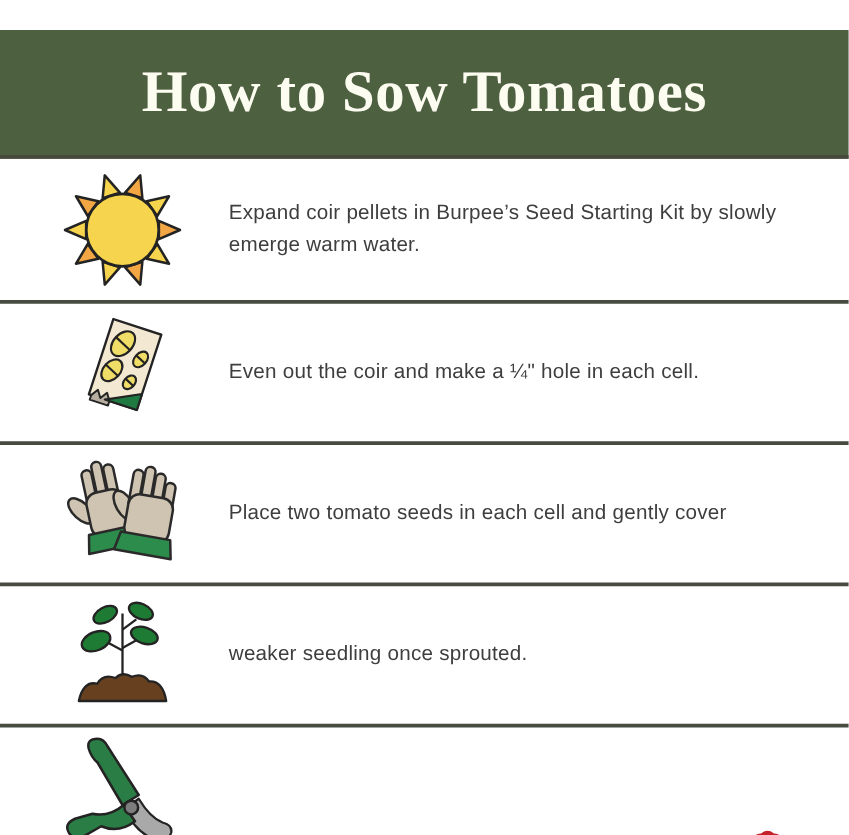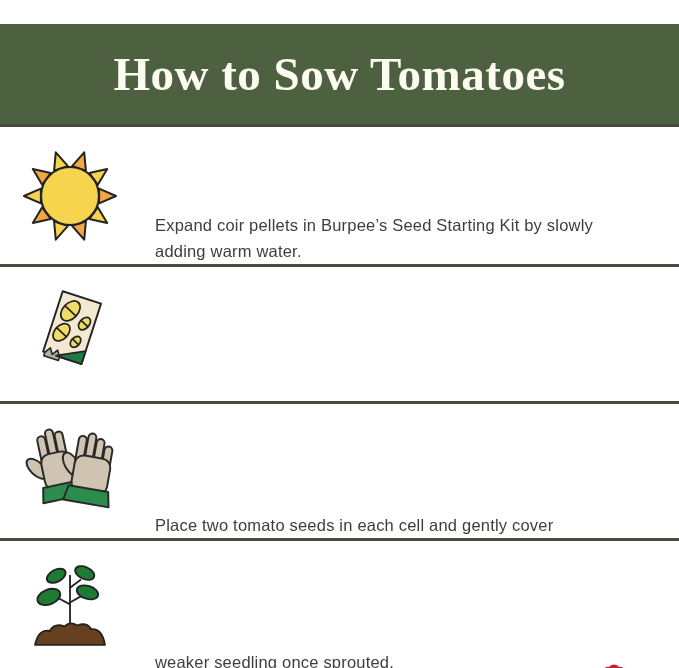--- a/index.html
+++ b/index.html
@@ -20,23 +20,24 @@
   }
   .title {
     font-family:"Liberation Serif", serif;
     font-weight:bold;
     font-size:47px;
     letter-spacing:0.5px;
     color:#fdfcf1;
   }
 
   .row {
-    height:137px;
+    height:113px;
     display:flex;
-    align-items:flex-end;
+    align-items:center;
+    padding-left:28px;
   }
   .row + .row { border-top:3px solid #474b40; }
 
   .icon-box {
     width:140px;
     min-width:140px;
     height:100%;
     display:flex; align-items:center; justify-content:center;
   }
   .icon-box svg { display:block; }
@@ -92,21 +93,21 @@
           <polygon points="12.8,23 22.2,38.8 30.7,27" fill="#f2a744"></polygon>
           <polygon points="35.8,6.3 34.1,24.6 47.9,20.1" fill="#f6d44d"></polygon>
           <polygon points="64.2,6.3 52.1,20.1 65.9,24.6" fill="#f2a744"></polygon>
           <polygon points="87.2,23 69.3,27 77.8,38.8" fill="#f6d44d"></polygon>
           <circle cx="50" cy="50" r="29" fill="#f6d44d" stroke-width="2.2"></circle>
         </g>
       </svg>
     </div>
     <div class="step-text">
       <div class="line">Expand coir pellets in Burpee’s Seed Starting Kit by slowly</div>
-      <div class="line">adding warm water.</div>
+      <div class="line">emerge warm water.</div>
     </div>
   </section>
 
   <section class="row">
     <div class="icon-box">
       <svg width="96" height="96" viewBox="0 0 100 100">
         <g transform="rotate(18 50 50)" stroke="#232323" stroke-linejoin="round">
           <rect x="29" y="10" width="42" height="66" fill="#f3e9d3" stroke-width="2"></rect>
           <polygon points="31,76 35,70 39,76 43,70 47,76 47,80 31,80" fill="#b5aea0" stroke-width="1.6"></polygon>
           <polygon points="71,62 71,76 43,76" fill="#1e7a41" stroke-width="1.8"></polygon>
@@ -115,20 +116,23 @@
             <line x1="35" y1="27" x2="51" y2="27" transform="rotate(25 43 27)"></line>
             <ellipse cx="61" cy="35" rx="5" ry="7.5" transform="rotate(25 61 35)"></ellipse>
             <line x1="56" y1="35" x2="66" y2="35" transform="rotate(25 61 35)"></line>
             <ellipse cx="41" cy="51" rx="7" ry="10.5" transform="rotate(25 41 51)"></ellipse>
             <line x1="34" y1="51" x2="48" y2="51" transform="rotate(25 41 51)"></line>
             <ellipse cx="58" cy="56" rx="4.5" ry="6.5" transform="rotate(25 58 56)"></ellipse>
             <line x1="53.5" y1="56" x2="62.5" y2="56" transform="rotate(25 58 56)"></line>
           </g>
         </g>
       </svg>
+    </div>
+    <div class="step-text">
+      <div class="line">Even out the coir and make a ¼" hole in each cell.</div>
     </div>
   </section>
 
   <section class="row">
     <div class="icon-box">
       <svg width="104" height="100" viewBox="0 0 104 100">
 
         <g transform="rotate(-12 38 55)" stroke="#2a2a2a" stroke-width="2" stroke-linejoin="round">
           <ellipse cx="21" cy="44" rx="6.5" ry="13" transform="rotate(-35 21 44)" fill="#cfc4b1"></ellipse>
           <rect x="27" y="13" width="8" height="32" rx="4" fill="#cfc4b1"></rect>

